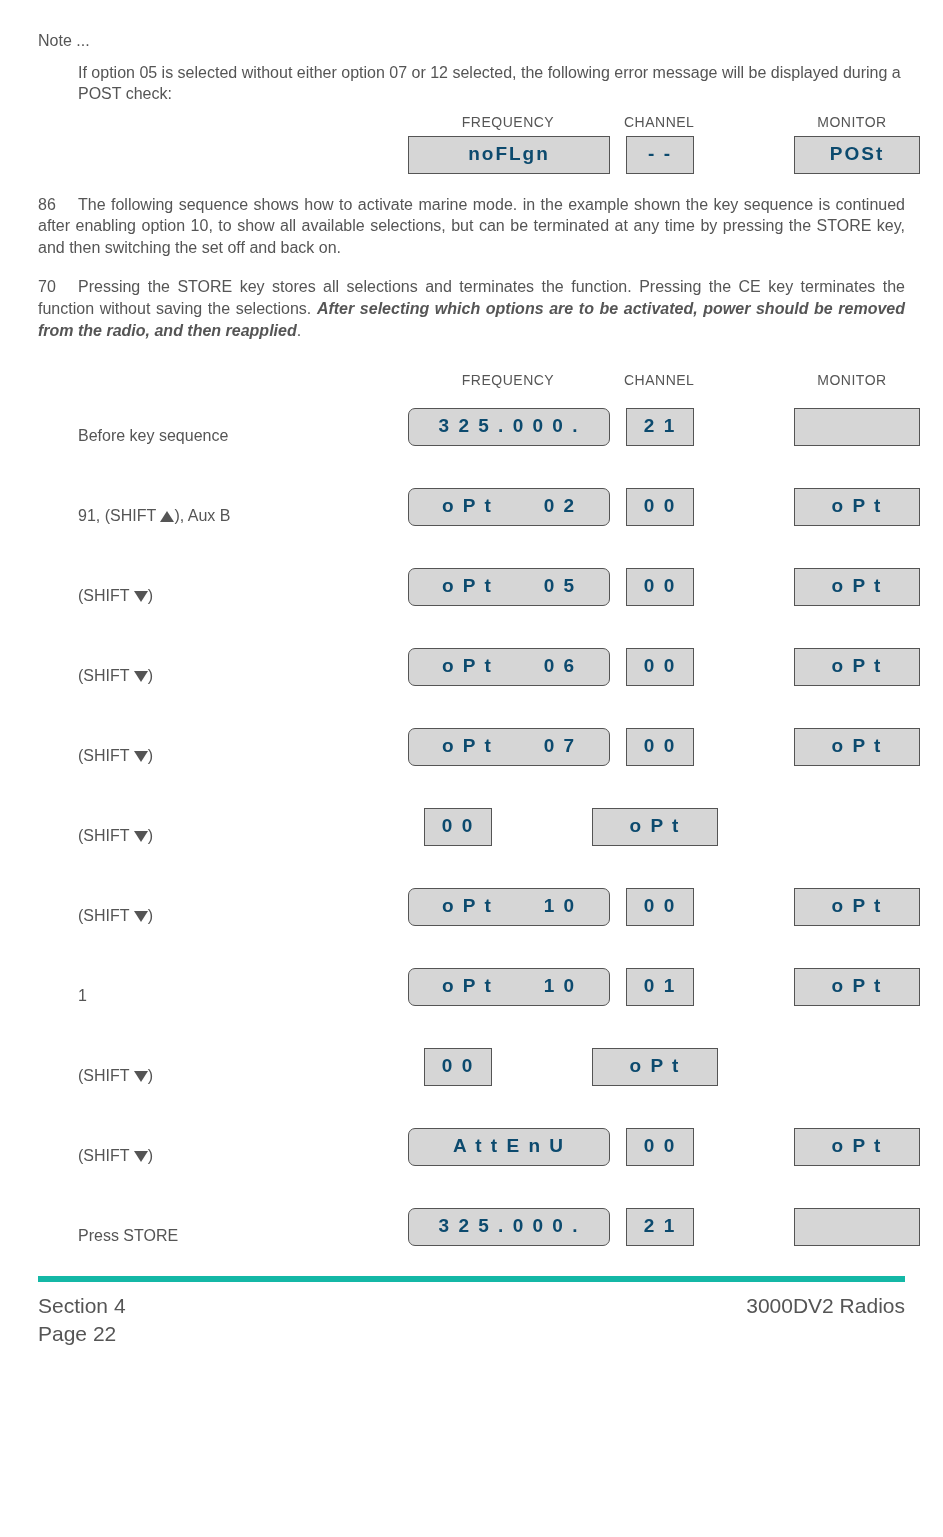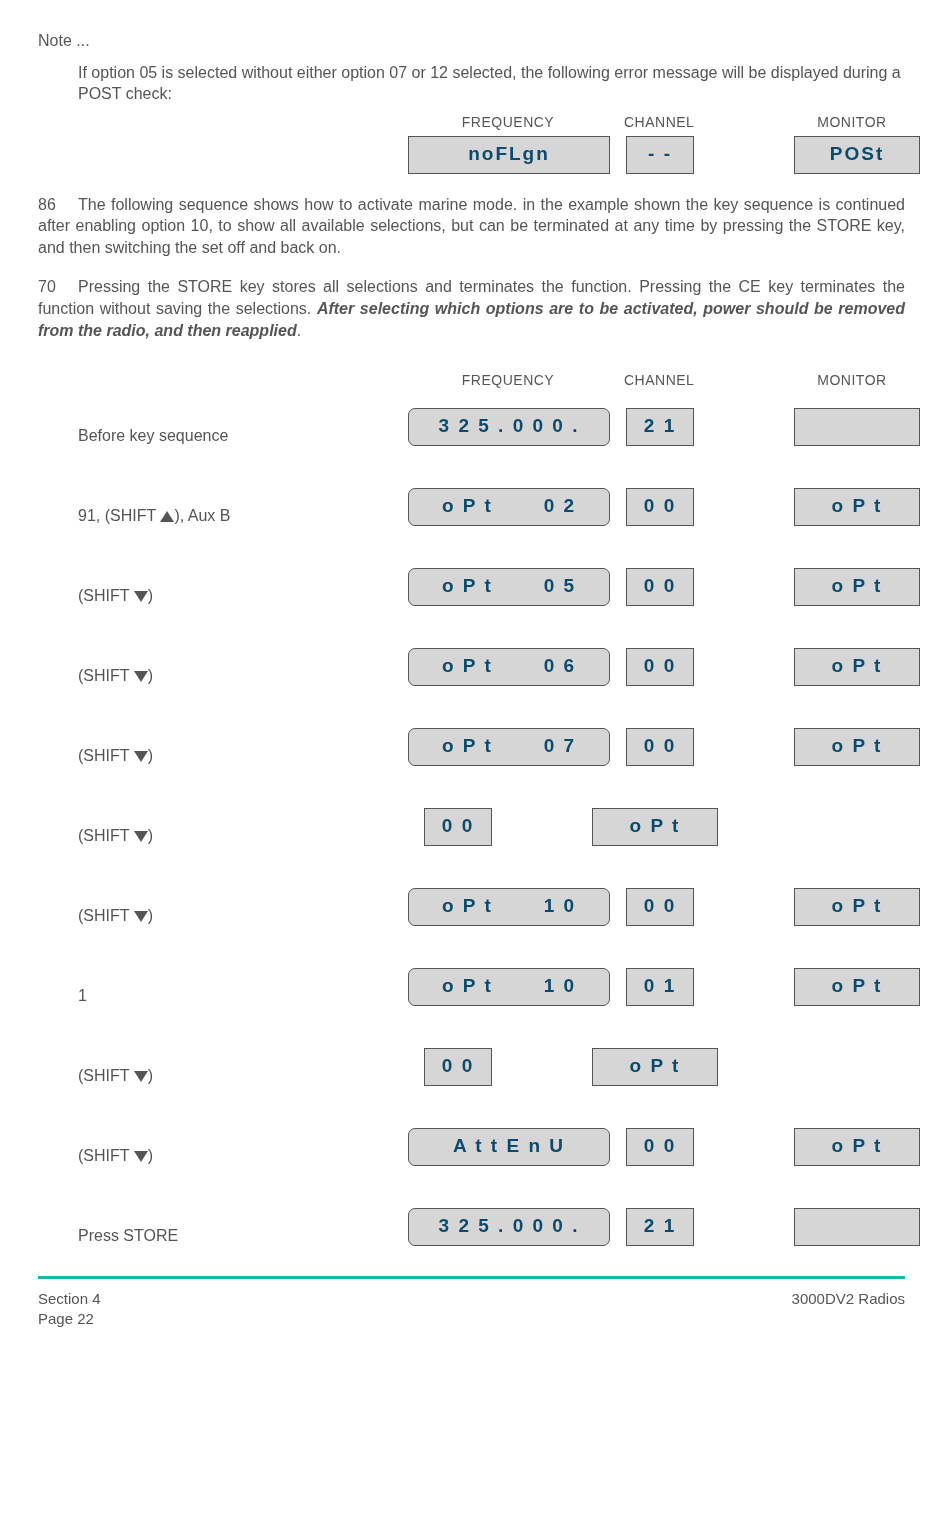--- a/index.html
+++ b/index.html
@@ -56,26 +56,26 @@
     border-left:7px solid transparent;
     border-right:7px solid transparent;
     border-bottom:11px solid #555;
   }
   .tri-down {
     border-left:7px solid transparent;
     border-right:7px solid transparent;
     border-top:11px solid #555;
   }
   .footer-rule {
-    border-top:3px solid #14b8a6;
+    border-top:6px solid #14b8a6;
     margin-top: 30px;
     padding-top:10px;
     display:flex;
     justify-content:space-between;
-    font-size:15px;
+    font-size:21px;
   }
   .freq-val { white-space:pre;border-radius:7px; }
   .sequence-header { margin-top:30px; margin-bottom:18px; }
 </style>
 </head>
 <body>
 
 <div class="note-heading">Note ...</div>
 <div class="note-body">If option 05 is selected without either option 07 or 12 selected, the following error message will be displayed during a POST check:</div>
 

